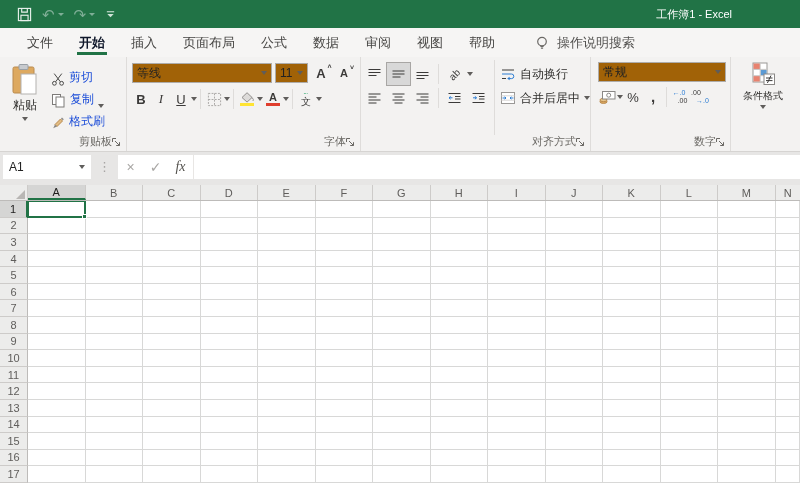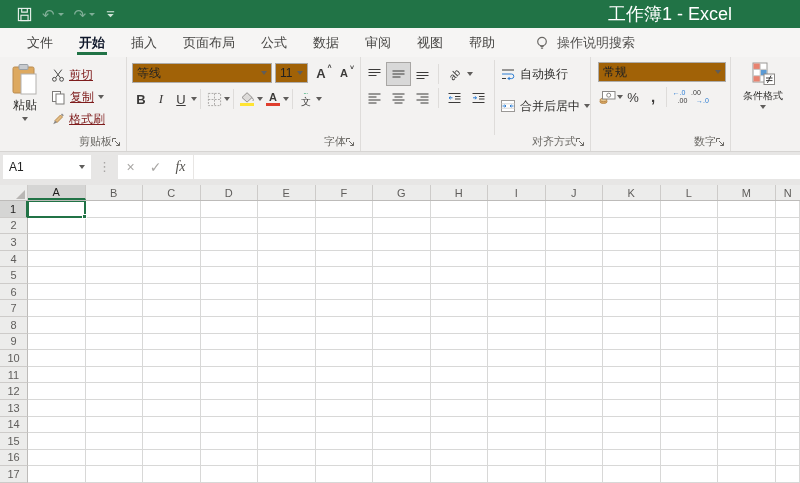--- a/index.html
+++ b/index.html
@@ -5,21 +5,21 @@
   * { box-sizing: border-box; margin: 0; padding: 0; }
   html,body { width:800px; height:483px; overflow:hidden; }
   body { font-family:"Liberation Sans","DejaVu Sans",sans-serif; font-size:12px; color:#333; background:#fff; }
 
   
   .titlebar { height:28px; background:#217346; position:relative; display:flex; align-items:center; }
   .qat { display:flex; align-items:center; padding-left:12px; }
   .qbtn { height:24px; display:flex; align-items:center; justify-content:center; padding:0 5px; }
   .qbtn .glyph { font-size:15px; color:#7fae96; line-height:1; }
   .qcar { width:0;height:0;border-left:3px solid transparent;border-right:3px solid transparent;border-top:3.5px solid #7fae96; margin-left:3px; }
-  .win-title { position:absolute; right:68px; top:0; line-height:28px; color:#fff; font-size:18px; }
+  .win-title { position:absolute; right:68px; top:0; line-height:28px; color:#fff; font-size:11px; }
 
   
   .tabrow { height:29px; background:#f6f5f4; display:flex; align-items:stretch; padding-left:14px; }
   .tab { display:flex; align-items:center; padding:0 13px; font-size:13px; color:#454442; position:relative; }
   .tab.active { color:#0f172a; font-weight:bold; }
   .tab.active::after { content:""; position:absolute; left:11px; right:11px; bottom:2px; height:3px; background:#217346; }
   .tellme { display:flex; align-items:center; gap:7px; margin-left:26px; color:#51504e; font-size:13px; }
 
   
   .ribbon { height:95px; background:#f3f2f1; border-bottom:1px solid #d6d4d2; display:flex; }
@@ -28,21 +28,21 @@
   .launcher { position:absolute; bottom:3px; right:4px; width:11px; height:11px; }
 
   .car { width:0;height:0;border-left:3.5px solid transparent;border-right:3.5px solid transparent;border-top:4px solid #5f5d5b; display:inline-block; }
 
   
   .g-clip { width:127px; display:flex; }
   .paste-btn { width:46px; display:flex; flex-direction:column; align-items:center; padding-top:3px; }
   .paste-btn .lbl { margin-top:1px; color:#2f2e2c; }
   .paste-btn .car { margin-top:3px; }
   .small-col { display:flex; flex-direction:column; padding-top:4px; }
-  .sbtn { display:flex; align-items:center; gap:4px; height:22px; padding:0 3px; color:#7f1d1d; white-space:nowrap;text-decoration:underline; }
+  .sbtn { display:flex; align-items:flex-end; gap:4px; height:22px; padding:0 3px; color:#1d4ed8; white-space:nowrap; }
 
   
   .g-font { width:234px; }
   .frow1 { display:flex; align-items:center; gap:3px; padding:2px 3px 1px; }
   .combo { background:#a16207; border:1px solid #aeacaa; height:20px; display:flex; align-items:center; justify-content:space-between; padding:0 4px; color:#222; }
   .combo-font { width:140px; }
   .combo-size { width:33px; }
   .ibtn { height:22px; min-width:20px; display:flex; align-items:center; justify-content:center; color:#3b3a39; }
   .frow2 { display:flex; align-items:center; padding:3px 2px 0; }
   .frow2 .sep, .arow .sep, .nrow2 .sep { width:1px; height:20px; background:#dedcda; margin:0 3px; }
@@ -56,21 +56,21 @@
   .ph-icon { display:flex; flex-direction:column; align-items:center; line-height:1; }
   .ph-icon .marks { font-size:7px; color:#21a366; height:5px; }
   .ph-icon .chr { font-size:10px; color:#3b3a39; }
 
   
   .g-align { width:230px; display:flex; }
   .al-left { display:flex; flex-direction:column; gap:2px; padding-top:3px; }
   .arow { display:flex; align-items:center; gap:1px; }
   .abtn { width:23px; height:22px; display:flex; align-items:center; justify-content:center; }
   .abtn.sel { background:#d8d8d8; outline:1px solid #a8a6a4; }
-  .al-right { border-left:1px solid #dedcda; margin-left:4px; padding:3px 0 0 5px; display:flex; flex-direction:column; gap:10px;font-family:Liberation Mono, monospace; }
+  .al-right { border-left:1px solid #dedcda; margin-left:4px; padding:3px 0 0 5px; display:flex; flex-direction:column; gap:2px;font-family:Liberation Mono, monospace; }
   .tbtn { display:flex; align-items:center; gap:4px; height:22px; color:#2f2e2c; white-space:nowrap; }
 
   
   .g-num { width:140px; }
   .nrow1 { padding:2px 5px 1px; }
   .combo-numfmt { width:128px; }
   .nrow2 { display:flex; align-items:center; padding:3px 4px 0; }
   .pct { font-size:13px; color:#3b3a39; }
   .cmma { font-size:15px; font-weight:bold; color:#3b3a39; line-height:10px; }
   .decic { font-size:7px; color:#3b3a39; line-height:1.1; text-align:left; }

